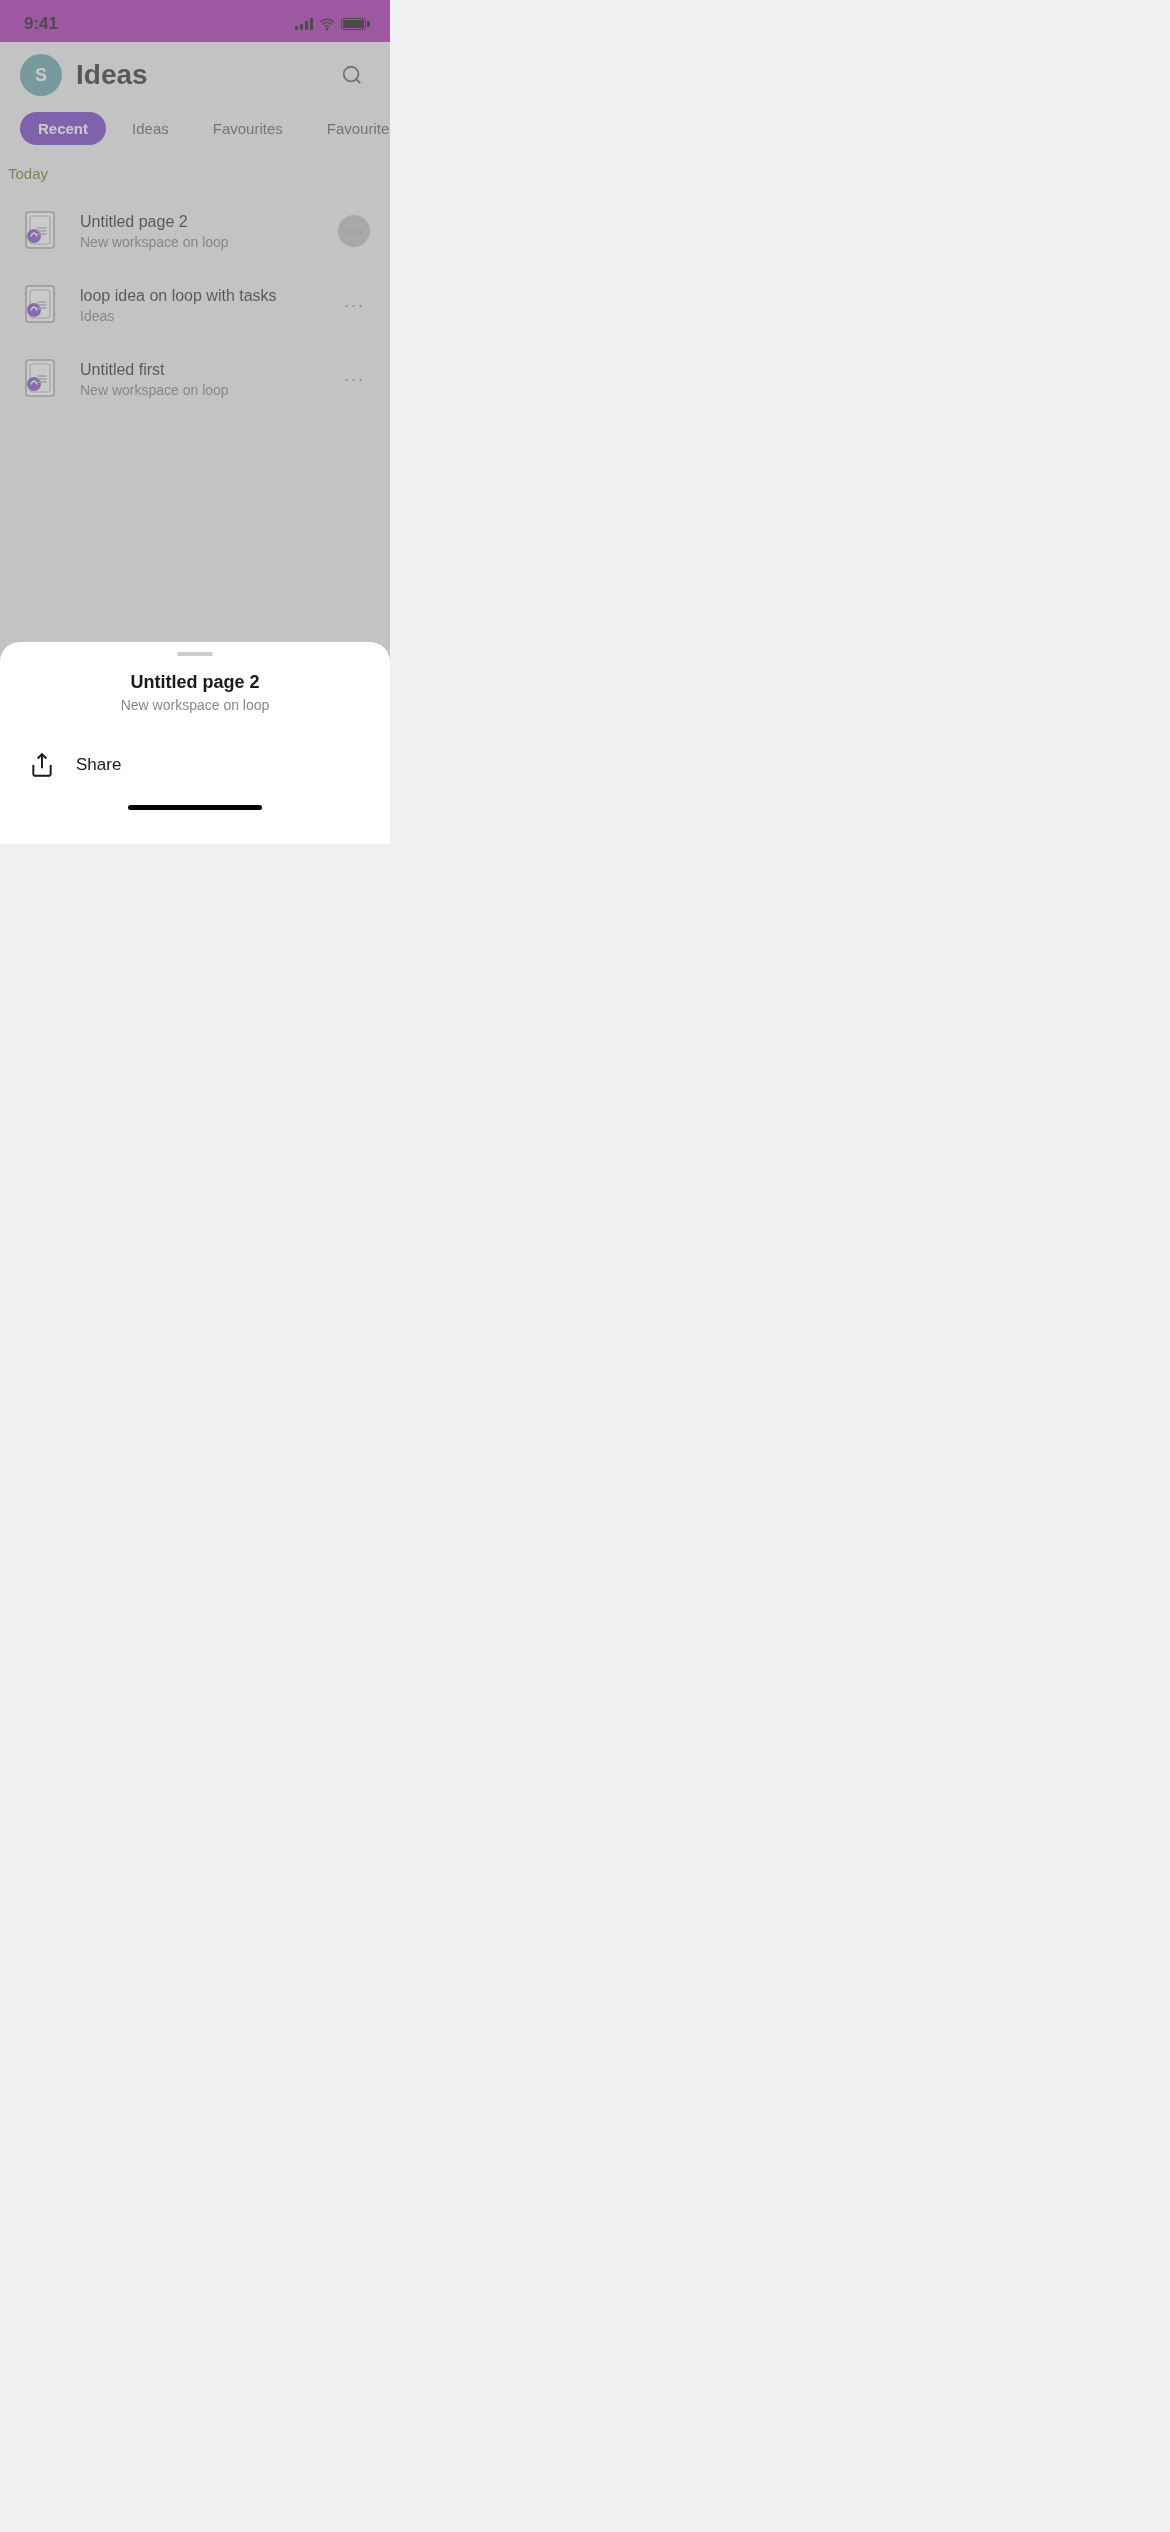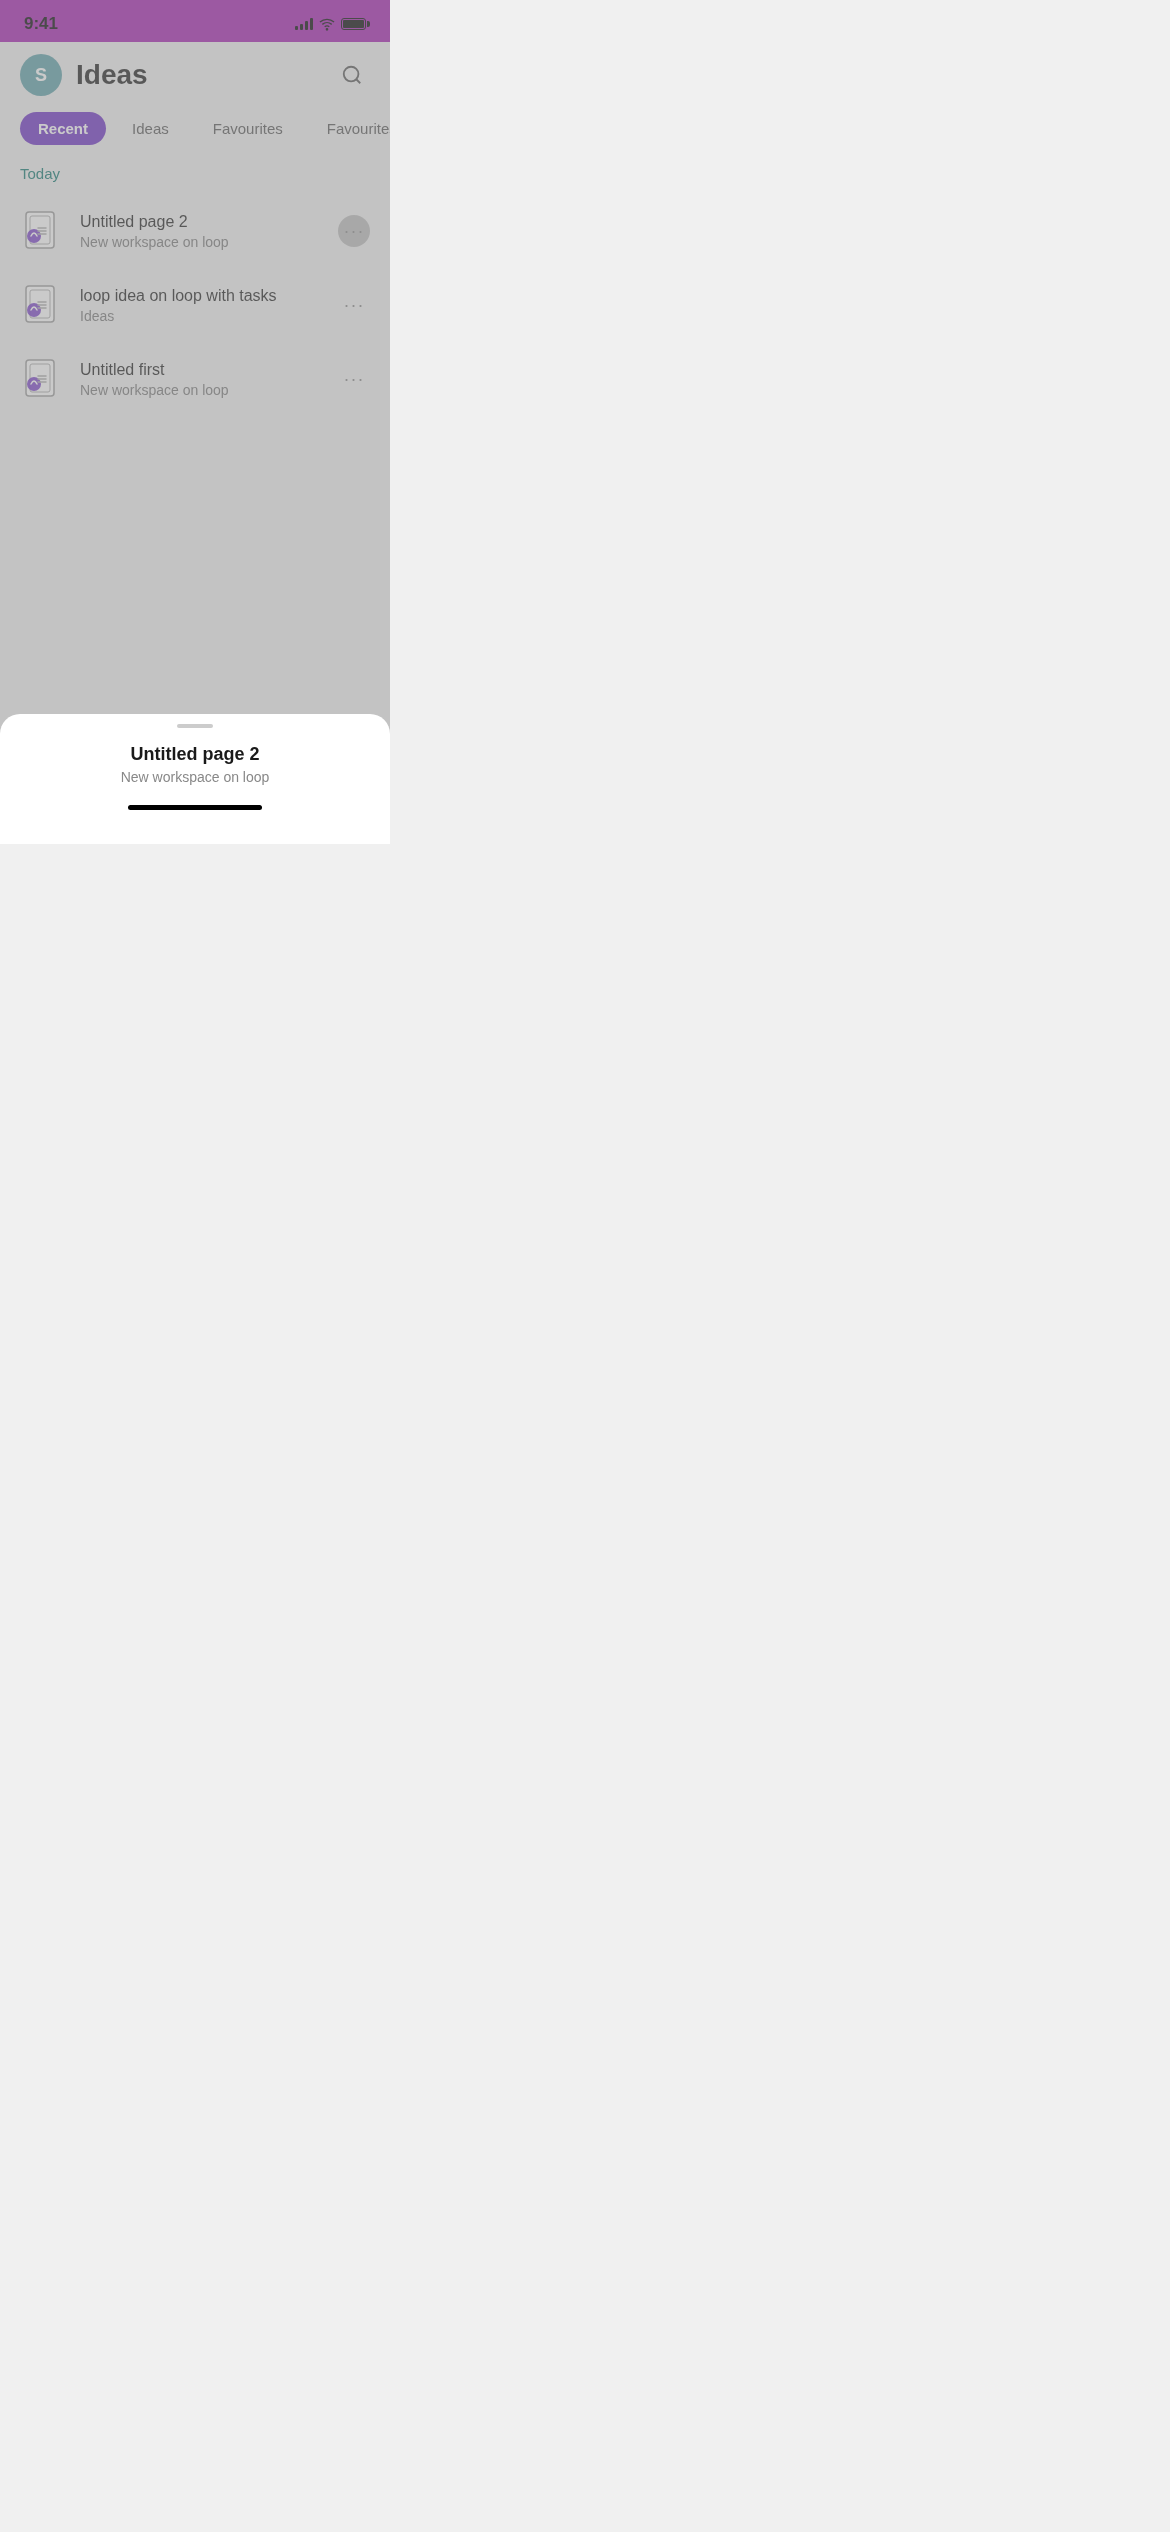--- a/index.html
+++ b/index.html
@@ -150,23 +150,23 @@
       font-weight: 600;
     }
 
     .tab-item.inactive {
       color: #555;
       background: transparent;
     }
 
     
     .section-label {
-      padding: 4px 20px 12px;
+      padding: 4px 8px 12px;
       font-size: 15px;
-      color: #0f766e;
+      color: #4d7c0f;
       font-weight: 400;
     }
 
     
     .list-item {
       display: flex;
       align-items: center;
       padding: 14px 20px;
       background: transparent;
       cursor: pointer;
@@ -408,15 +408,25 @@
 
 </div>
 
 <div class="overlay"></div>
 
 <div class="bottom-sheet">
   <div class="sheet-handle"></div>
   <div class="sheet-title">Untitled page 2</div>
   <div class="sheet-subtitle">New workspace on loop</div>
 
+  <div class="sheet-action">
+    <div class="share-icon-wrap">
+      <svg class="share-icon-svg" viewBox="0 0 24 24">
+        <path d="M4 12v8a2 2 0 0 0 2 2h12a2 2 0 0 0 2-2v-8"></path>
+        <polyline points="16 6 12 2 8 6"></polyline>
+        <line x1="12" y1="2" x2="12" y2="15"></line>
+      </svg>
+    </div>
+    <span class="sheet-action-label">Share</span>
+  </div>
 
   <div class="home-indicator"></div>
 </div>
 
 </body></html>

